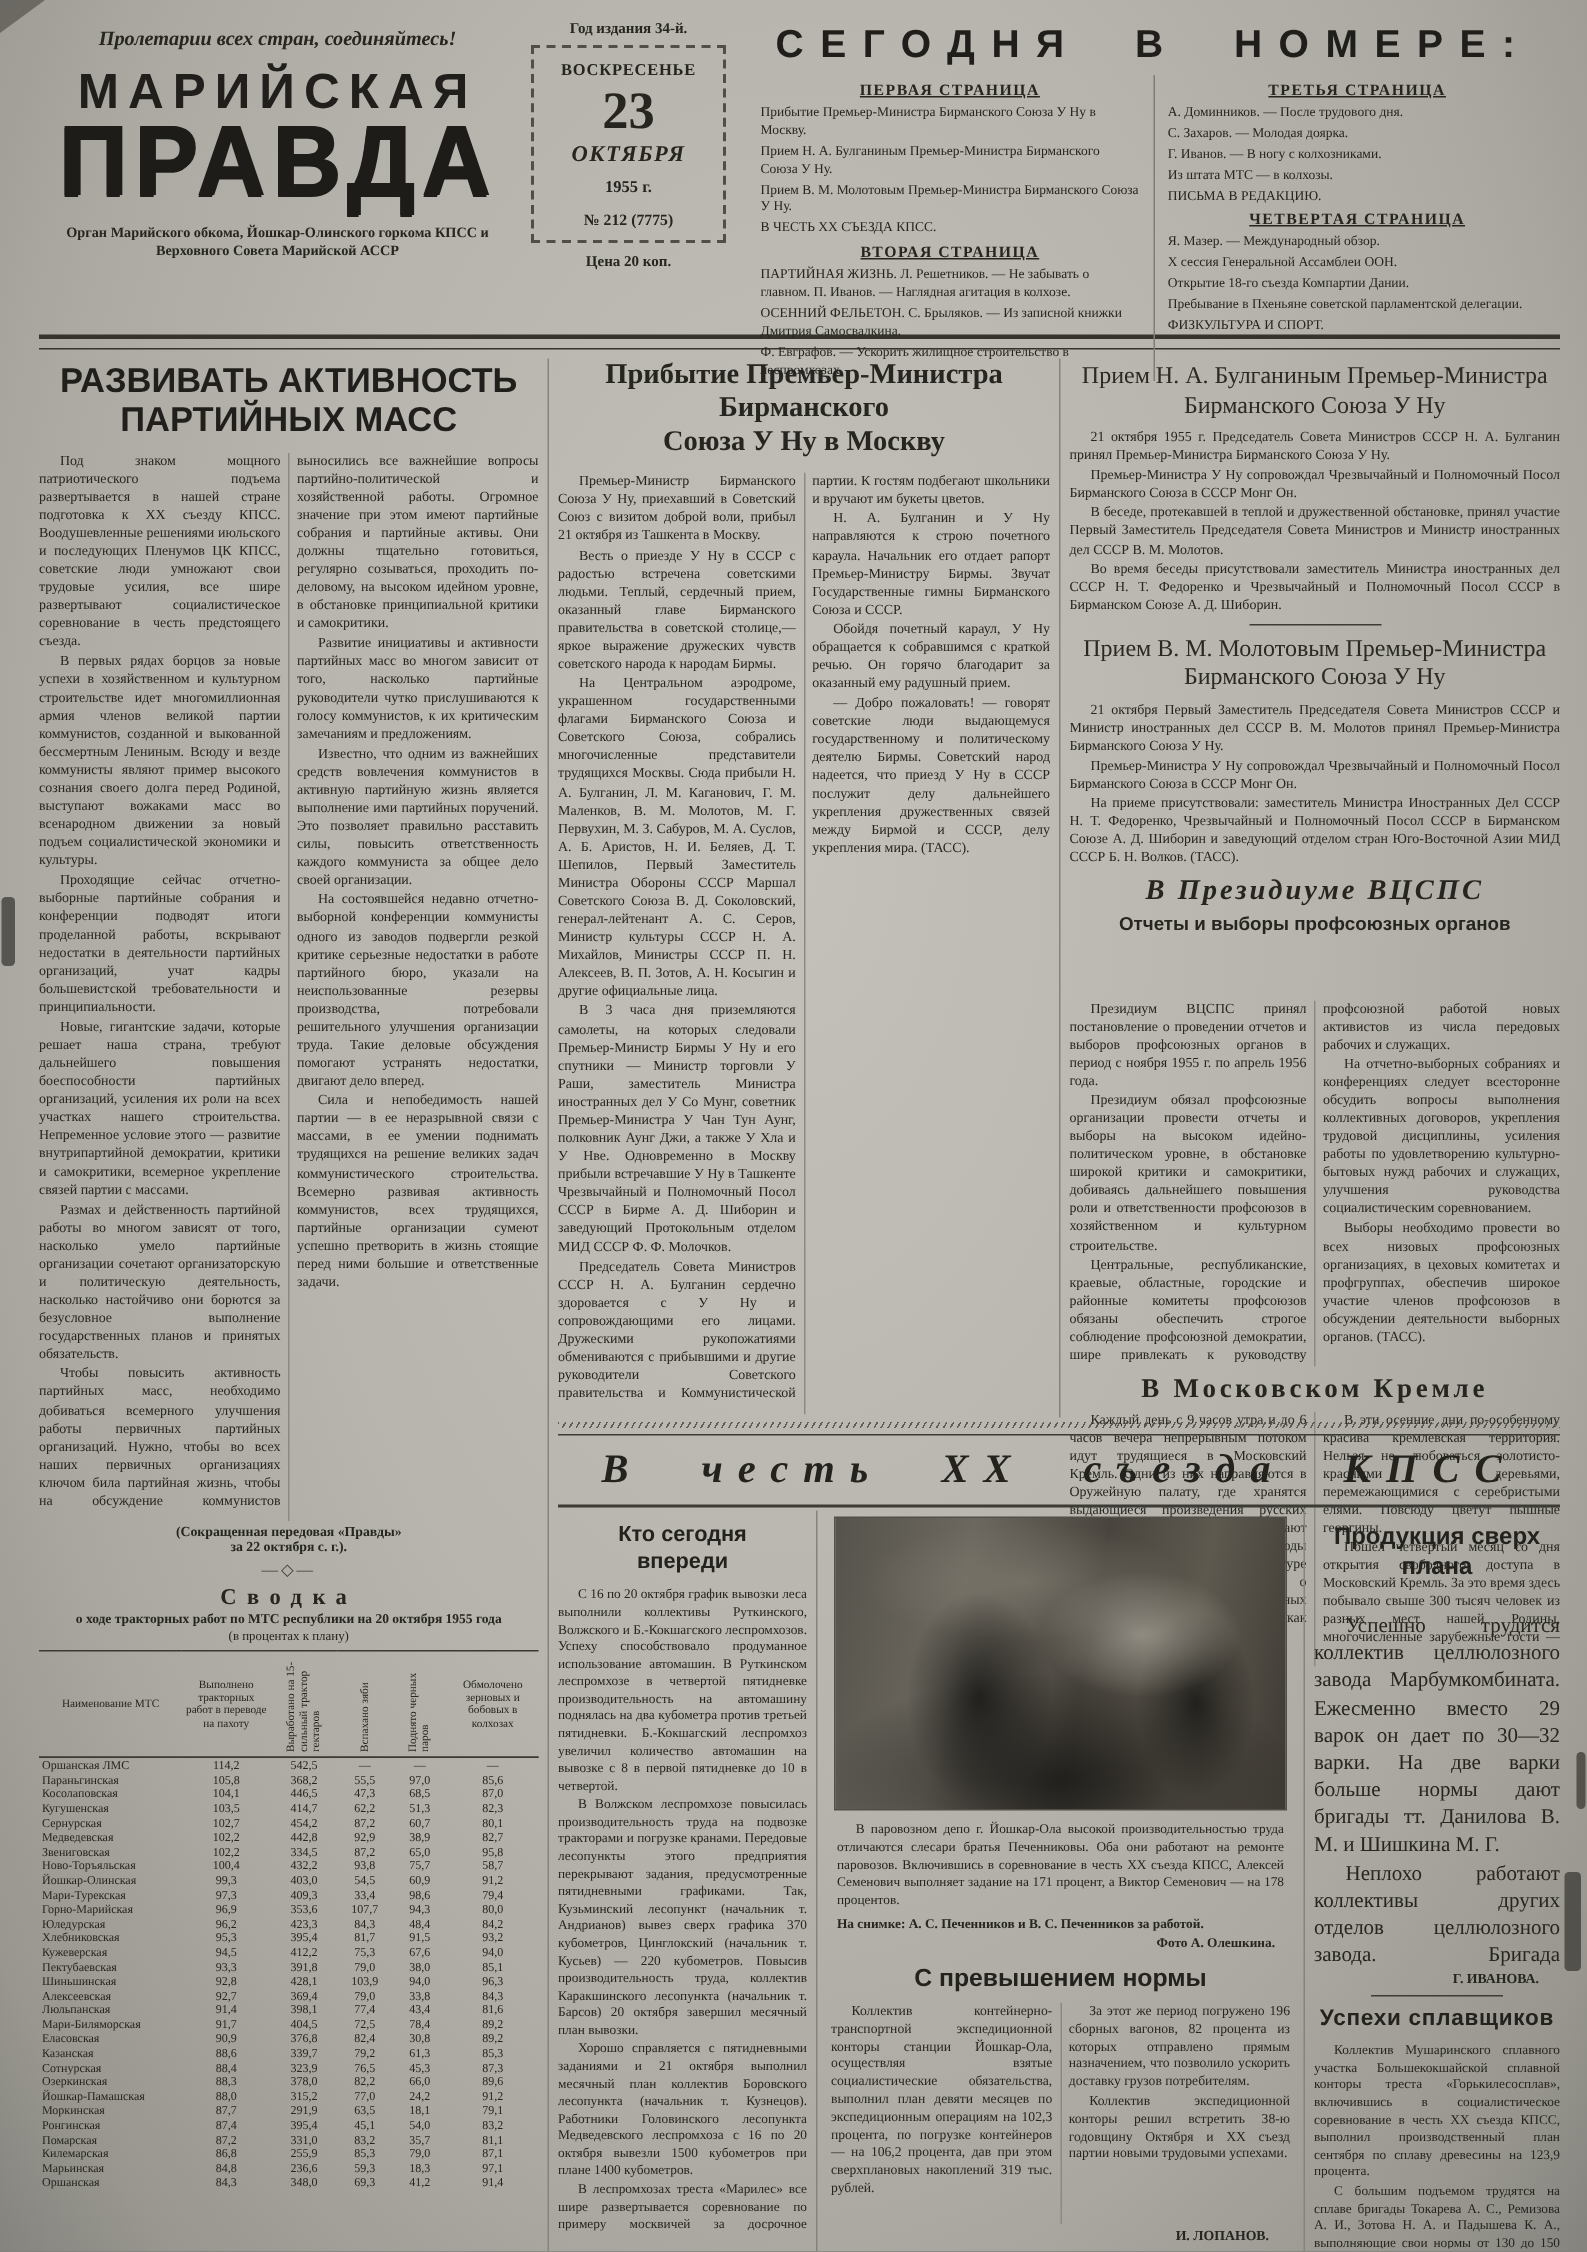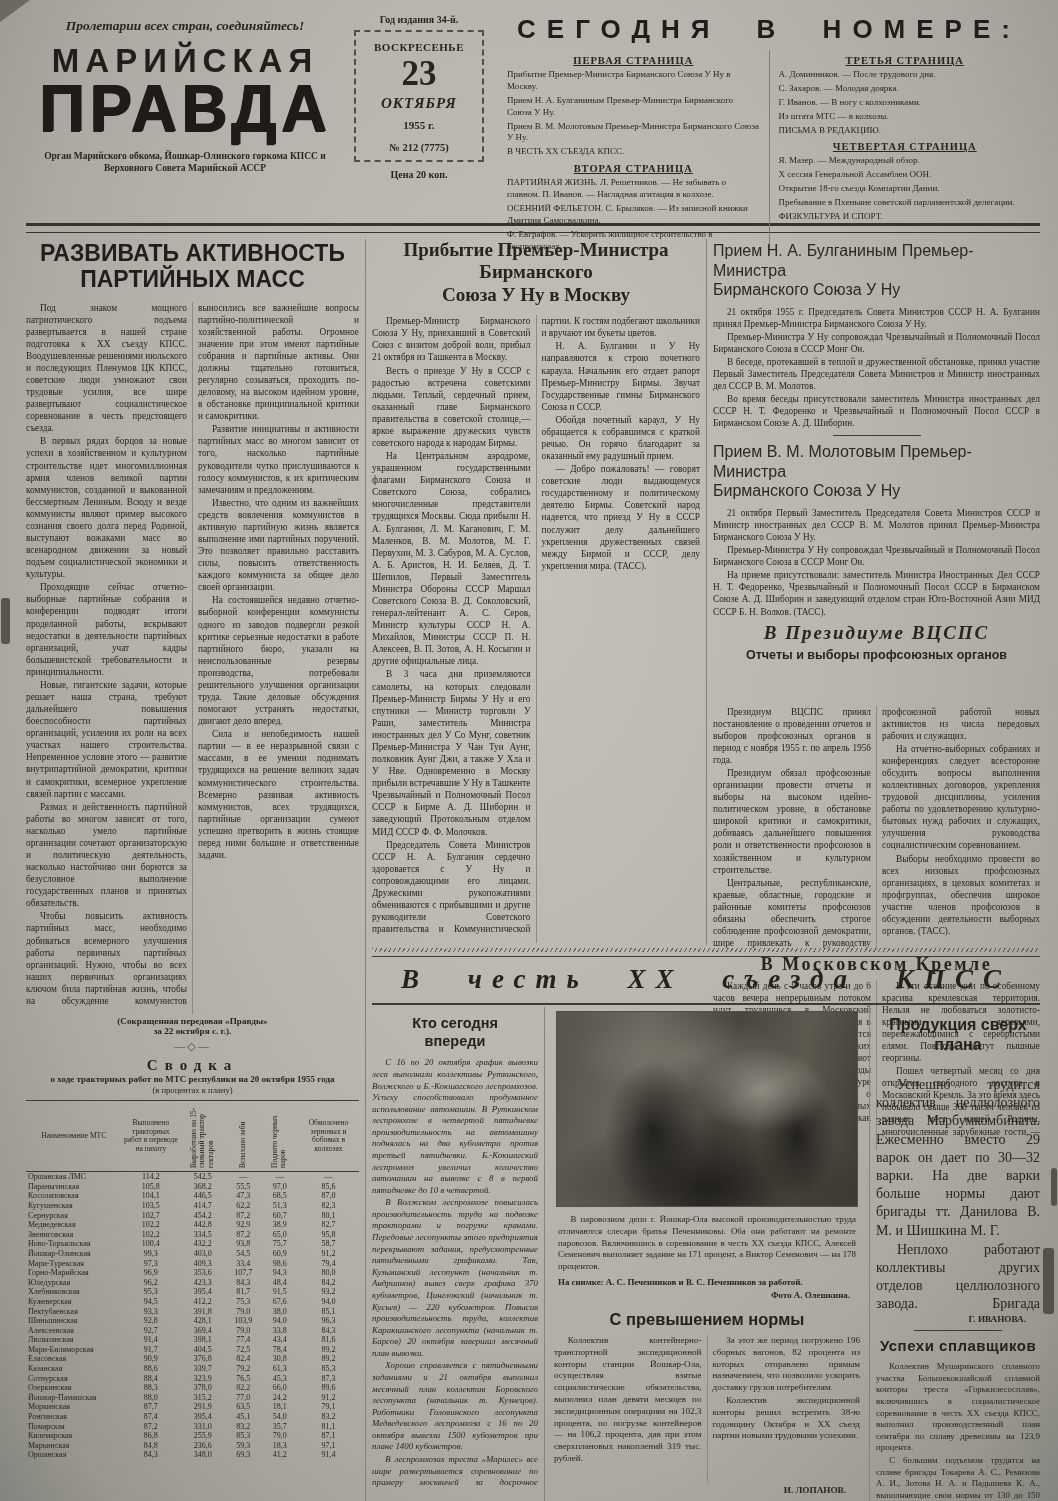--- a/index.html
+++ b/index.html
@@ -68,40 +68,40 @@
   table.sv { width:100%; border-collapse:collapse; margin-top:5px; font-size:8px; table-layout:fixed; }
   .sv th { font-weight:normal; font-size:7.5px; line-height:1.12; border-top:1.6px solid #3a3933; border-bottom:1.6px solid #3a3933; padding:3px 1px; vertical-align:middle; text-align:center; }
   .sv th.rot div { writing-mode:vertical-rl; transform:rotate(180deg); margin:0 auto; height:64px; text-align:left; }
   .sv td { padding:0 2px; line-height:1.2; white-space:nowrap; overflow:hidden; }
   .sv td.num { text-align:center; }
   .w-name{width:92px;} .w-c2{width:56px;} .w-c3{width:42px;} .w-c4{width:34px;} .w-c5{width:34px;} .w-c6{width:58px;}
 
   .arr-title { font-weight:bold; font-size:19px; line-height:1.18; text-align:center; margin:0 0 9px; }
   .arr-text { height:628px; }
 
-  .rec-title { font-family:Liberation Sans, sans-serif; font-size:16px; line-height:1.22; margin:2px 0 6px; color:#2a2923; }
+  .rec-title { font-family:Liberation Serif, serif; font-size:16px; line-height:1.22; text-align:center; margin:2px 0 6px; color:#2a2923; }
   .rec-text p.par { font-size:9.3px; }
   .short-rule { width:88px; border-top:1.5px solid #3c3b35; margin:6px auto; }
 
   .vtsps-title { font-style:italic; font-weight:bold; font-size:19px; letter-spacing:2px; text-align:center; margin:4px 0 4px; }
   .vtsps-sub { font-family:"Liberation Sans",sans-serif; font-weight:bold; font-size:12.5px; text-align:center; margin-bottom:5px; }
   .vtsps-text { height:244px;margin-top:44px; }
 
   .kreml-title { font-weight:bold; font-size:18px; letter-spacing:2.5px; text-align:center; margin:4px 0 5px; }
   .kreml-text { height:170px; }
 
   .wavy { height:4px; margin:3px 0 0; background:repeating-linear-gradient(120deg, #46453f 0 1px, transparent 1px 4px); opacity:.8; }
   .banner { border-top:1px solid #3c3b35; border-bottom:2.5px solid #3c3b35; text-align:center; padding:7px 0 8px; margin:4px 0 2px;
             font-style:italic; font-weight:bold; font-size:27px; letter-spacing:10px; word-spacing:22px; white-space:nowrap; overflow:hidden; color:#23221d; }
 
   .botrow { display:flex; flex:1; min-height:0; }
   .whocol { width:166px; }
   .sans-head { font-family:"Liberation Sans",sans-serif; font-weight:bold; text-align:center; line-height:1.22; color:#23221d; }
   .who-title { font-size:14.5px; margin:8px 0 7px; }
-  .who-text { height:430px; overflow:hidden; font-size:8.9px;font-style:italic; }
+  .who-text { height:430px; overflow:hidden; font-size:8.9px; }
 
   .photocol { flex:1; min-width:0; padding:0 3px; }
   .photo { height:194px; margin:4px 2px 7px; border:1px solid #514f49;
     background:
       radial-gradient(95px 60px at 68% 40%, rgba(205,199,188,.5), transparent 70%),
       radial-gradient(55px 85px at 80% 64%, rgba(28,27,24,.9), transparent 72%),
       radial-gradient(65px 95px at 32% 62%, rgba(24,23,21,.85), transparent 75%),
       radial-gradient(150px 55px at 42% 22%, rgba(130,124,113,.65), transparent 72%),
       radial-gradient(200px 90px at 50% 90%, rgba(20,19,17,.75), transparent 80%),
       linear-gradient(100deg, #56534c 0%, #6c685f 28%, #49453e 55%, #5e594f 76%, #3e3a34 100%);

